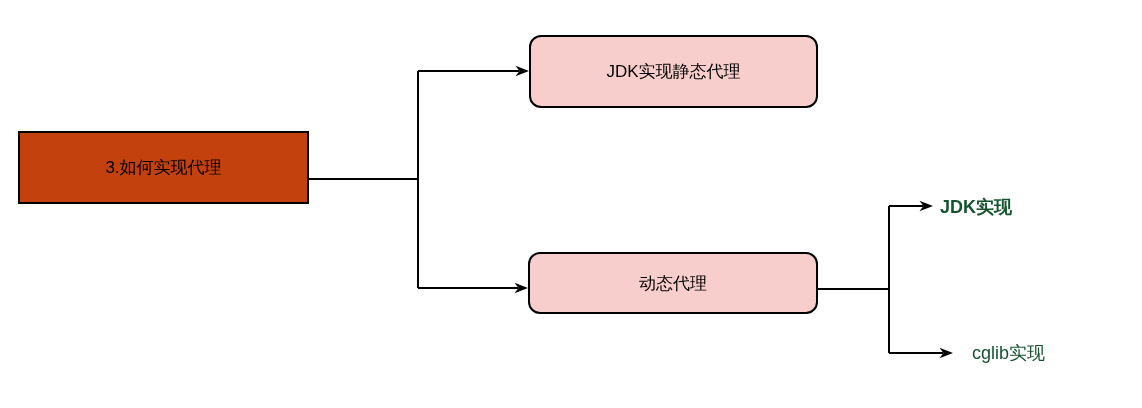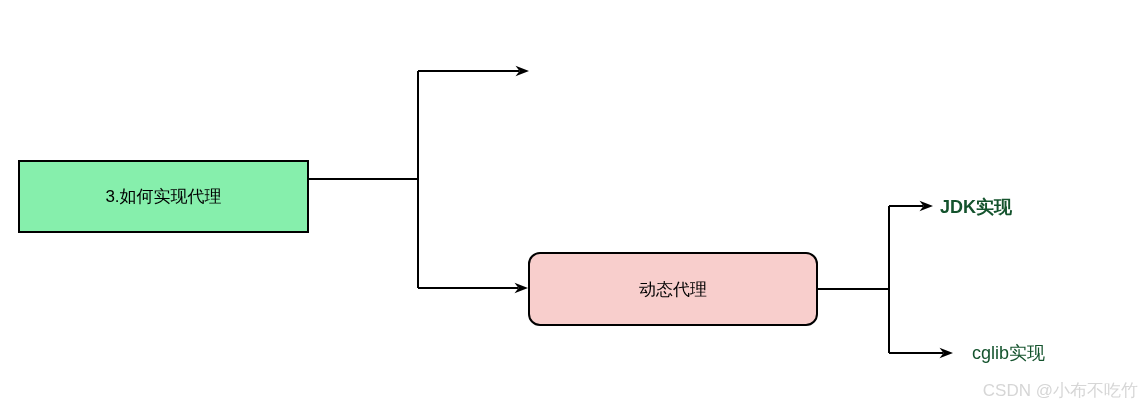--- a/index.html
+++ b/index.html
@@ -22,35 +22,35 @@
     display: flex;
     align-items: center;
     justify-content: center;
     box-sizing: border-box;
     border: 2px solid #000000;
     font-size: 17px;
     color: #000000;
     text-align: center;
   }
   .node-root {
-    left: 18px; top: 160px;
+    left: 18px; top: 131px;
     width: 291px; height: 73px;
-    background: #86efac;
+    background: #c2410c;
   }
   .node-branch {
     background: #f8cecc;
     border-radius: 12px;
   }
   .node-static {
     left: 529px; top: 35px;
     width: 289px; height: 73px;
   }
   .node-dynamic {
     left: 528px; top: 252px;
-    width: 290px; height: 74px;
+    width: 290px; height: 62px;
   }
   .leaf-label {
     position: absolute;
     transform: translateY(-50%);
     font-size: 18px;
     color: #14532d;
     white-space: nowrap;
   }
   .leaf-jdk {
     left: 940px; top: 207px;
@@ -96,24 +96,26 @@
     <polygon points="933,206 919.5,200.8 923.5,206 919.5,211.2"></polygon>
 
     <polyline points="889,353 943,353"></polyline>
     <polygon points="953,353 939.5,347.8 943.5,353 939.5,358.2"></polygon>
   </svg>
 
   <div class="node node-root">
     <span>3.如何实现代理</span>
   </div>
 
+  <div class="node node-branch node-static">
+    <span>JDK实现静态代理</span>
+  </div>
 
   <div class="node node-branch node-dynamic">
     <span>动态代理</span>
   </div>
 
   <div class="leaf-label leaf-jdk">JDK实现</div>
 
   <div class="leaf-label leaf-cglib">cglib实现</div>
 
-  <div class="watermark">CSDN @小布不吃竹</div>
 
 </div>
 
 </body></html>

